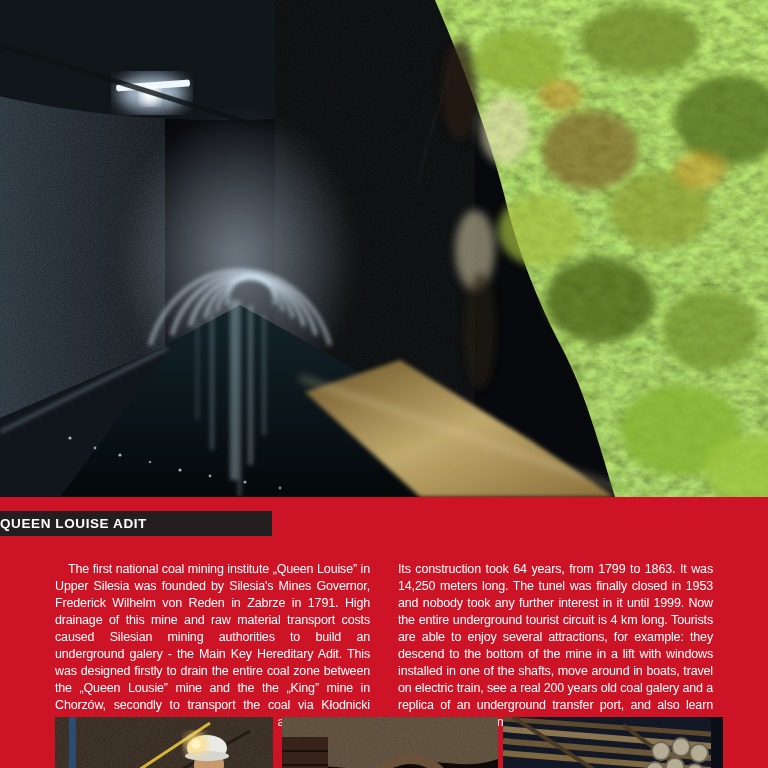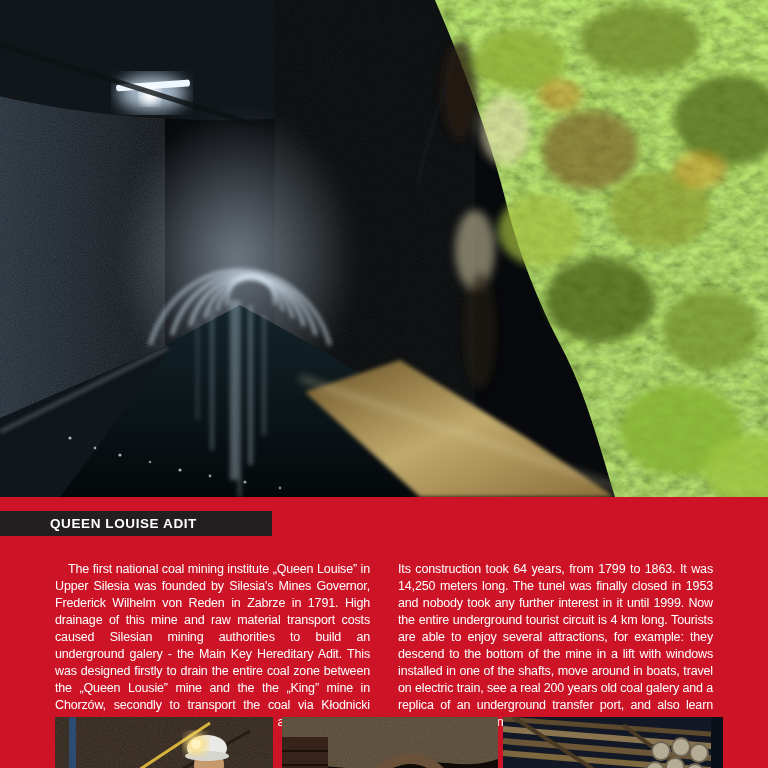--- a/index.html
+++ b/index.html
@@ -7,21 +7,21 @@
     position:relative;width:768px;height:768px;overflow:hidden;
     background:#CD1427;font-family:"Liberation Sans",sans-serif;
   }
   #hero{position:absolute;left:0;top:0;width:768px;height:497px;display:block;}
   #label-bar{
     position:absolute;left:0;top:511px;width:272px;height:25px;
     background:#231F20;display:flex;align-items:center;
   }
   #label-bar span{
     color:#fff;font-weight:bold;font-size:13.5px;letter-spacing:.6px;
-    padding-left:50px;white-space:nowrap;
+    white-space:nowrap;
   }
   #article{
     position:absolute;left:55px;top:548px;width:658px;
     display:flex;justify-content:space-between;
   }
   .col{
     width:315px;color:#fff;font-size:12.5px;line-height:17px;
     text-align:justify;letter-spacing:-0.15px;
   }
   .col.indent{text-indent:13px;}

